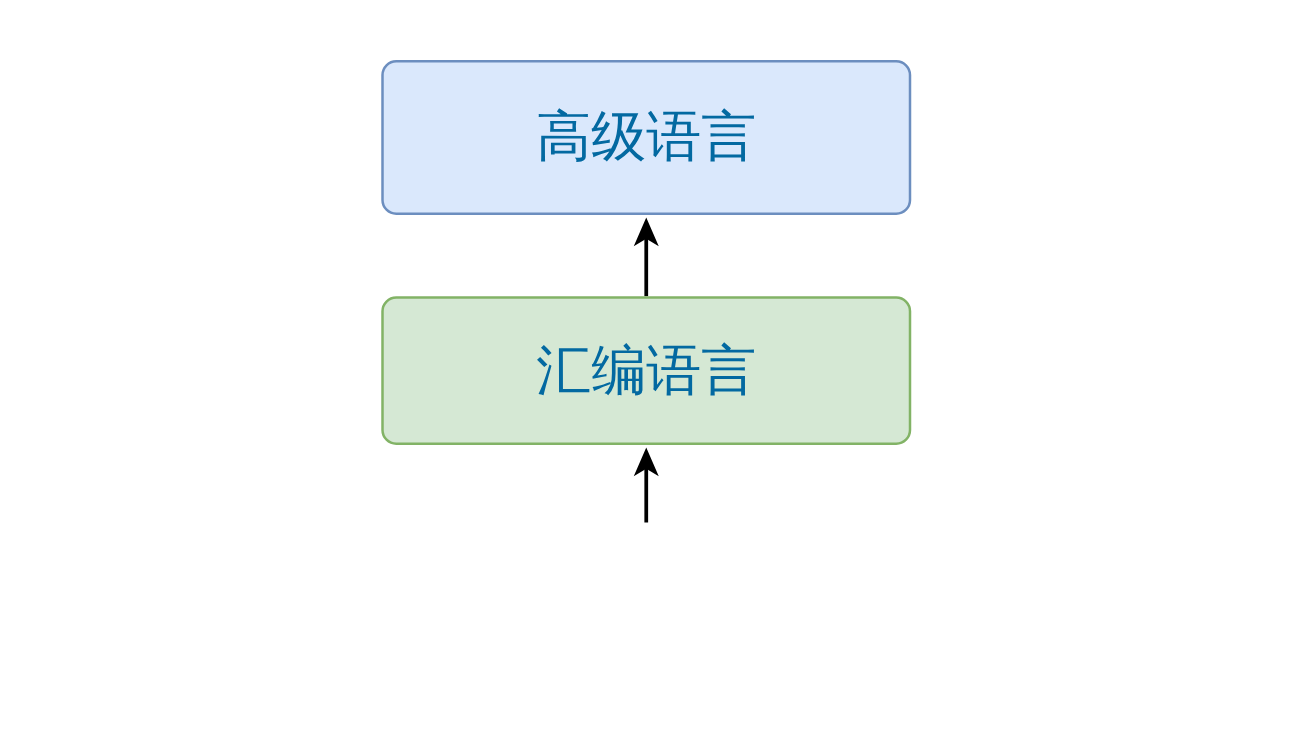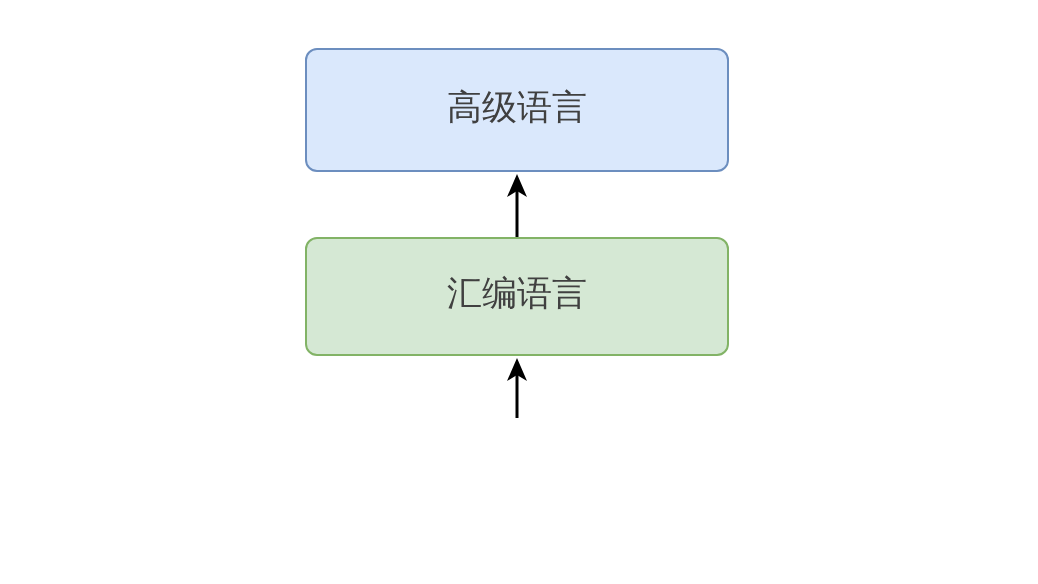--- a/index.html
+++ b/index.html
@@ -29,24 +29,24 @@
     box-sizing: border-box;
     border-style: solid;
     border-width: 2px;
     border-radius: 12px;
     display: flex;
     align-items: center;
     justify-content: center;
   }
 
   .node-label {
-    font-family: Liberation Mono, monospace;
-    font-size: 35px;
+    font-family: Liberation Sans, sans-serif;
+    font-size: 44px;
     line-height: 1;
-    color: #404040;
+    color: #0369a1;
     letter-spacing: 0px;
     white-space: nowrap;
     user-select: none;
   }
 
   
   #node-high-level {
     left: 305px;
     top: 48px;
     width: 424px;

